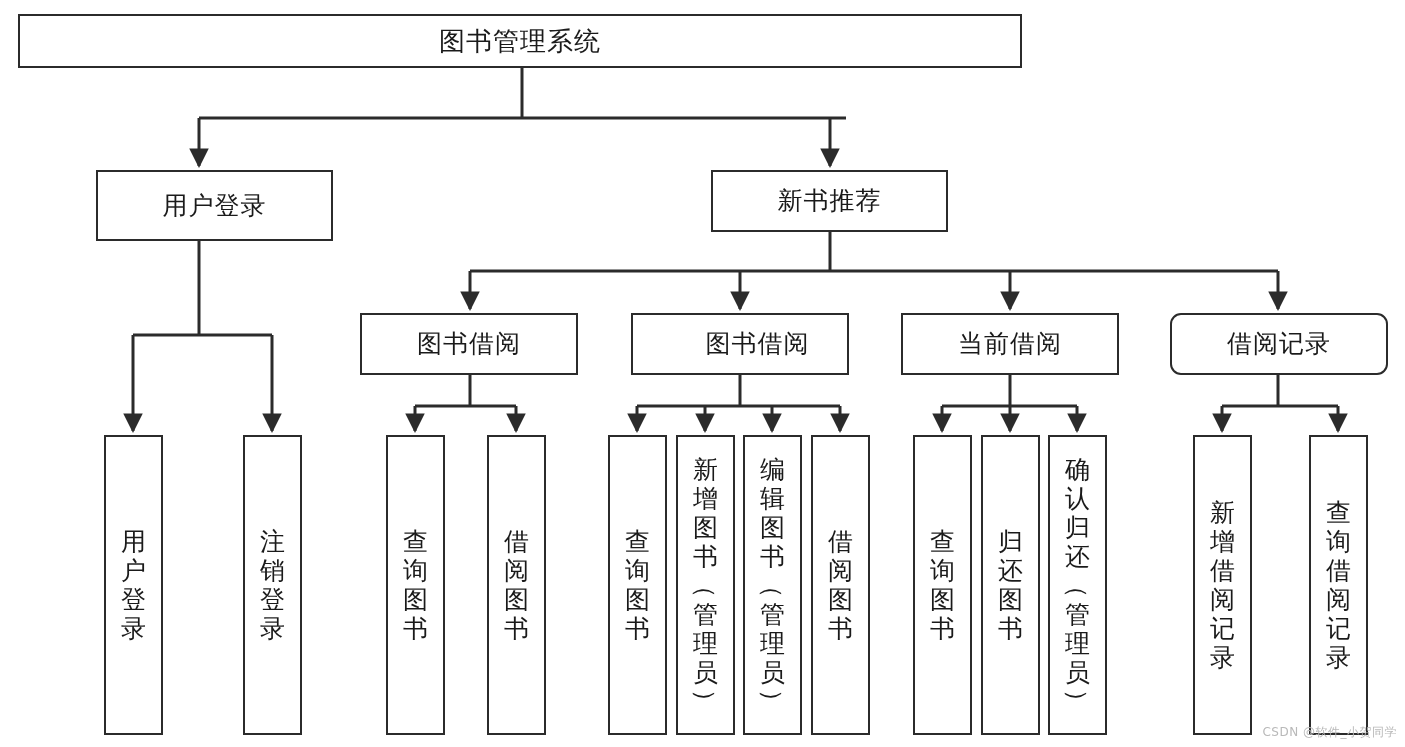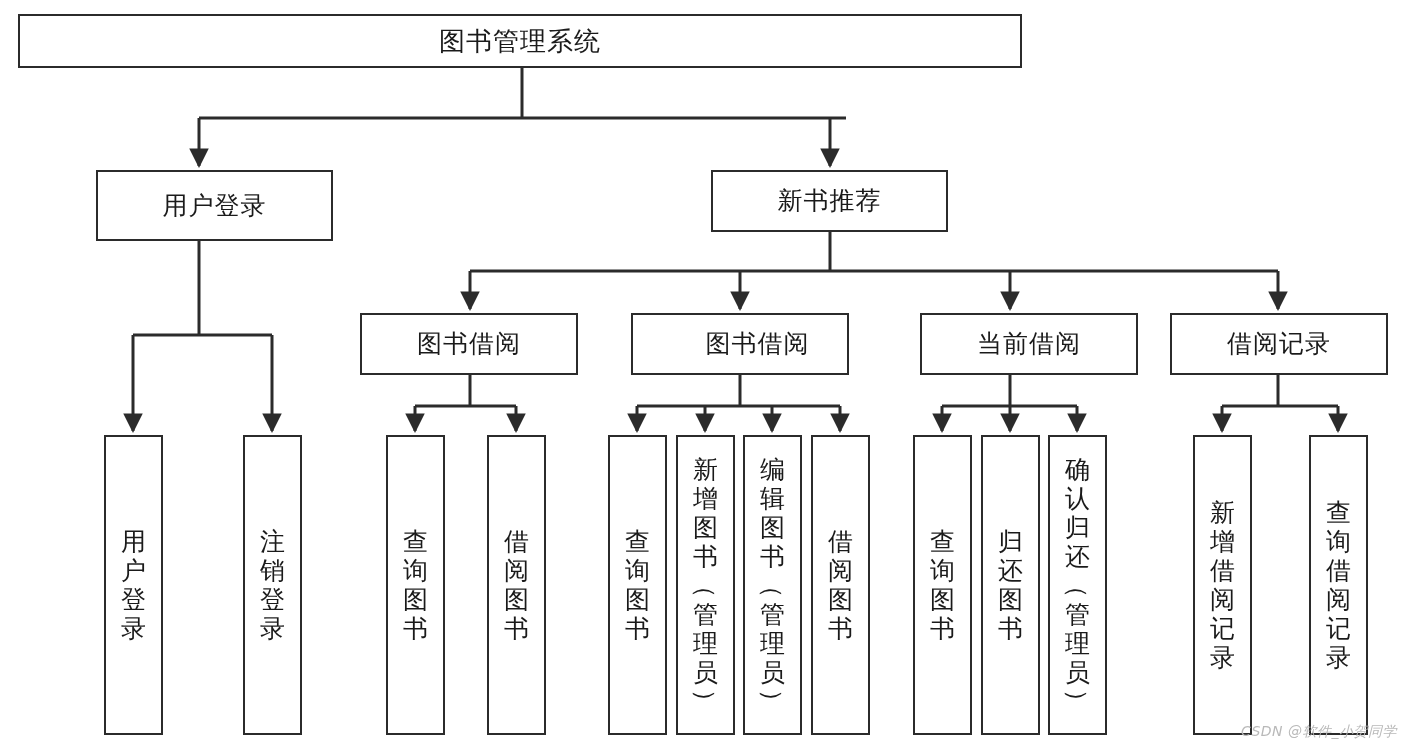--- a/index.html
+++ b/index.html
@@ -61,25 +61,24 @@
     display: block;
     text-align: center;
   }
   .vtext .vchar.rot {
     transform: rotate(90deg);
   }
   .watermark {
     position: absolute;
     right: 8px;
     bottom: 6px;
-    font-size: 14px;
+    font-size: 12px;
     color: #b9b9b9;
     white-space: nowrap;
     letter-spacing: 0.5px;
-    font-style: italic;
   }
 </style>
 </head>
 <body>
 
 <div id="diagram-root">
 
   <svg id="edge-layer" viewBox="0 0 1405 747" width="1405" height="747" xmlns="http://www.w3.org/2000/svg">
     <defs>
       <marker id="arrow" viewBox="0 0 10 10" refX="9" refY="5" markerWidth="6.5" markerHeight="6.5" orient="auto-start-reverse">
@@ -140,24 +139,24 @@
   <div class="node horizontal" style="left:711px; top:170px; width:237px; height:62px;">
     <span>新书推荐</span>
   </div>
 
   <div class="node horizontal" style="left:360px; top:313px; width:218px; height:62px;">
     <span>图书借阅</span>
   </div>
   <div class="node horizontal" style="left:631px; top:313px; width:218px; height:62px;padding-left:35px;">
     <span>图书借阅</span>
   </div>
-  <div class="node horizontal" style="left:901px; top:313px; width:218px; height:62px;margin-left:19px;">
+  <div class="node horizontal" style="left:901px; top:313px; width:218px; height:62px;">
     <span>当前借阅</span>
   </div>
-  <div class="node horizontal" style="left:1170px; top:313px; width:218px; height:62px;">
+  <div class="node horizontal" style="left:1170px; top:313px; width:218px; height:62px;border-radius:11px;">
     <span>借阅记录</span>
   </div>
 
   <div class="node vertical" style="left:104px; top:435px; width:59px; height:300px;">
     <span class="vtext">
         <span class="vchar">用</span>
         <span class="vchar">户</span>
         <span class="vchar">登</span>
         <span class="vchar">录</span>
       </span>

